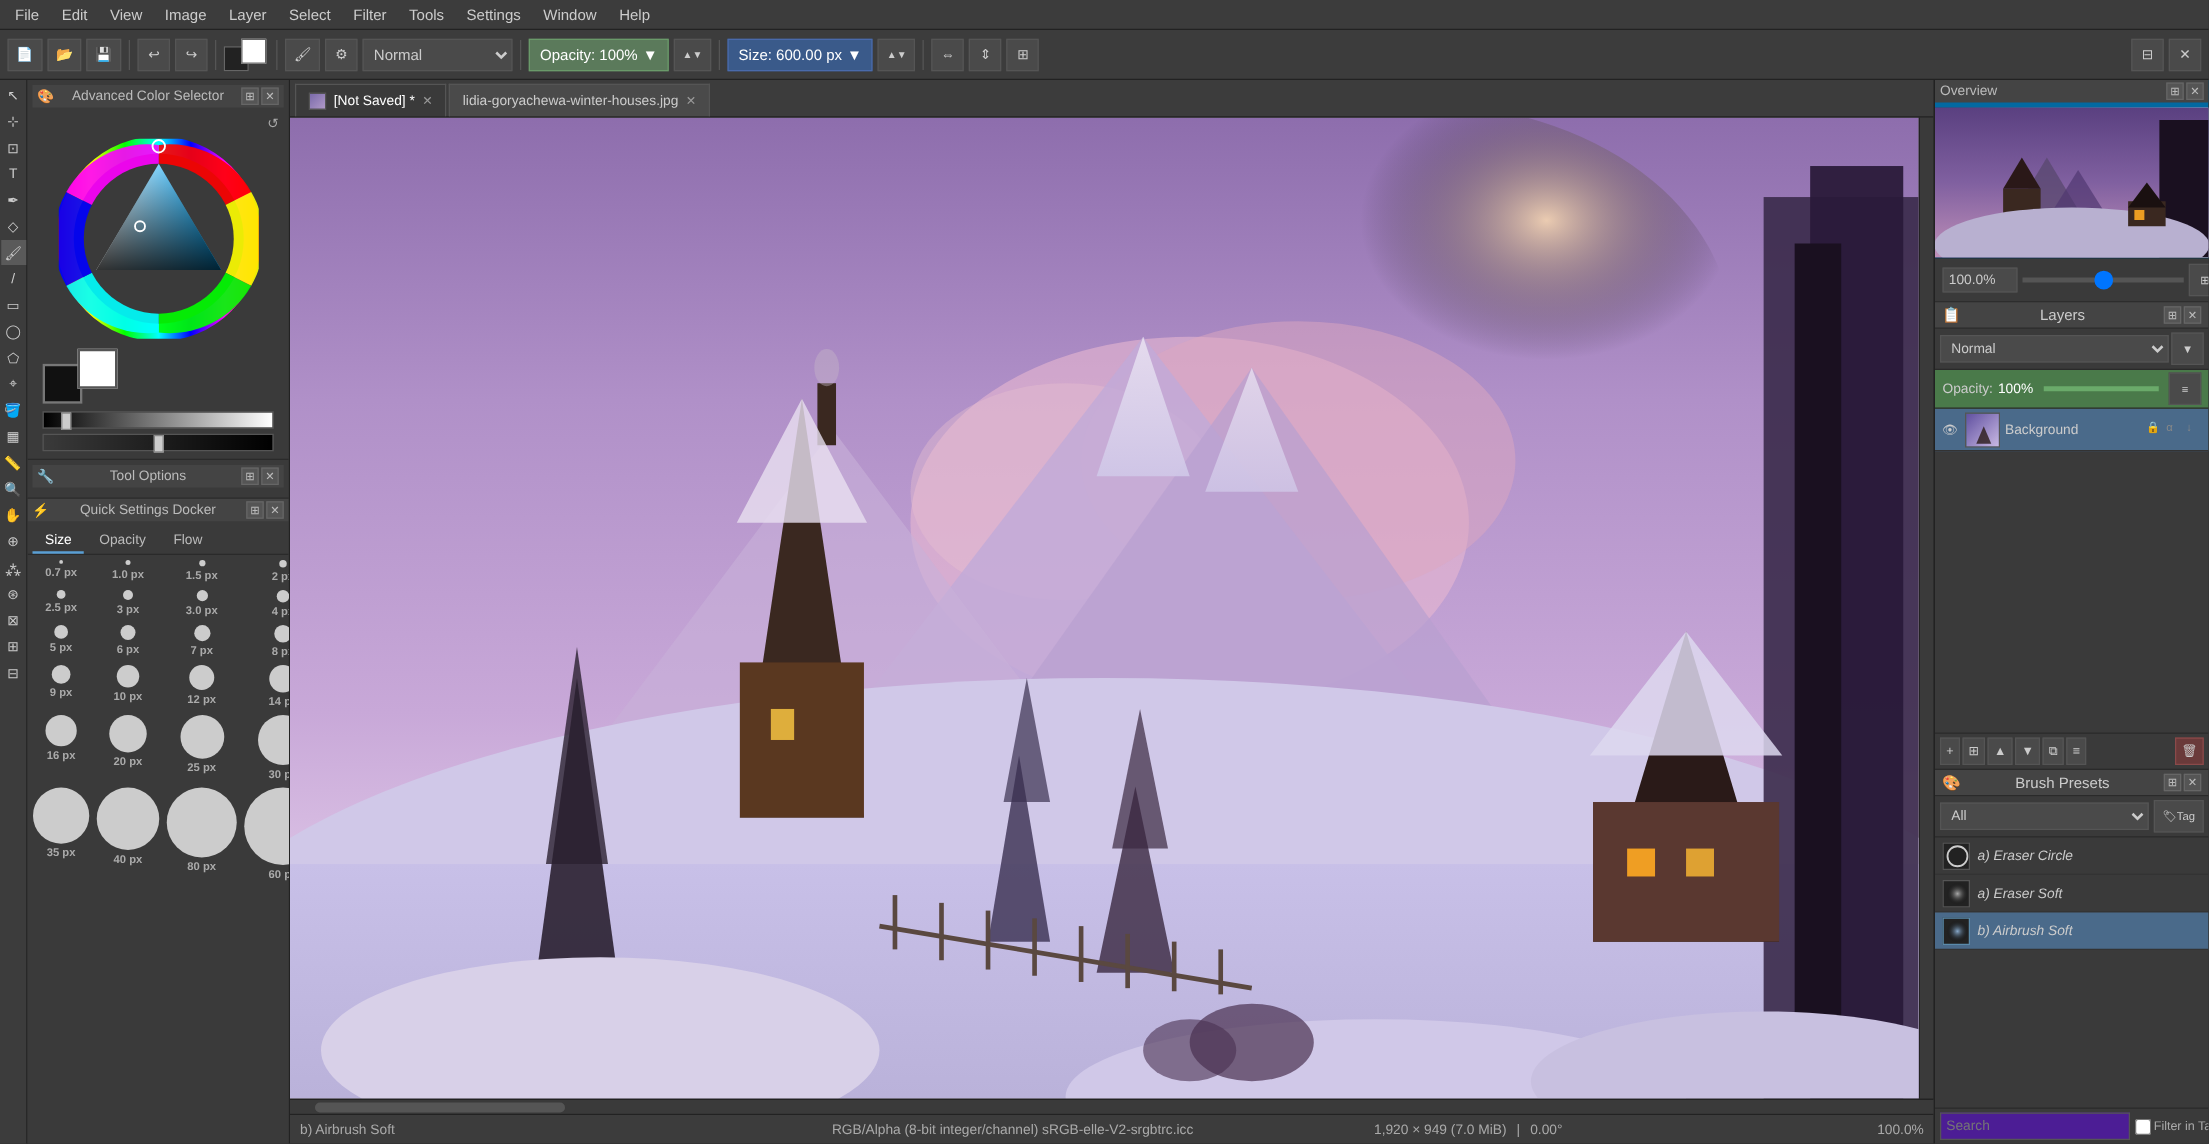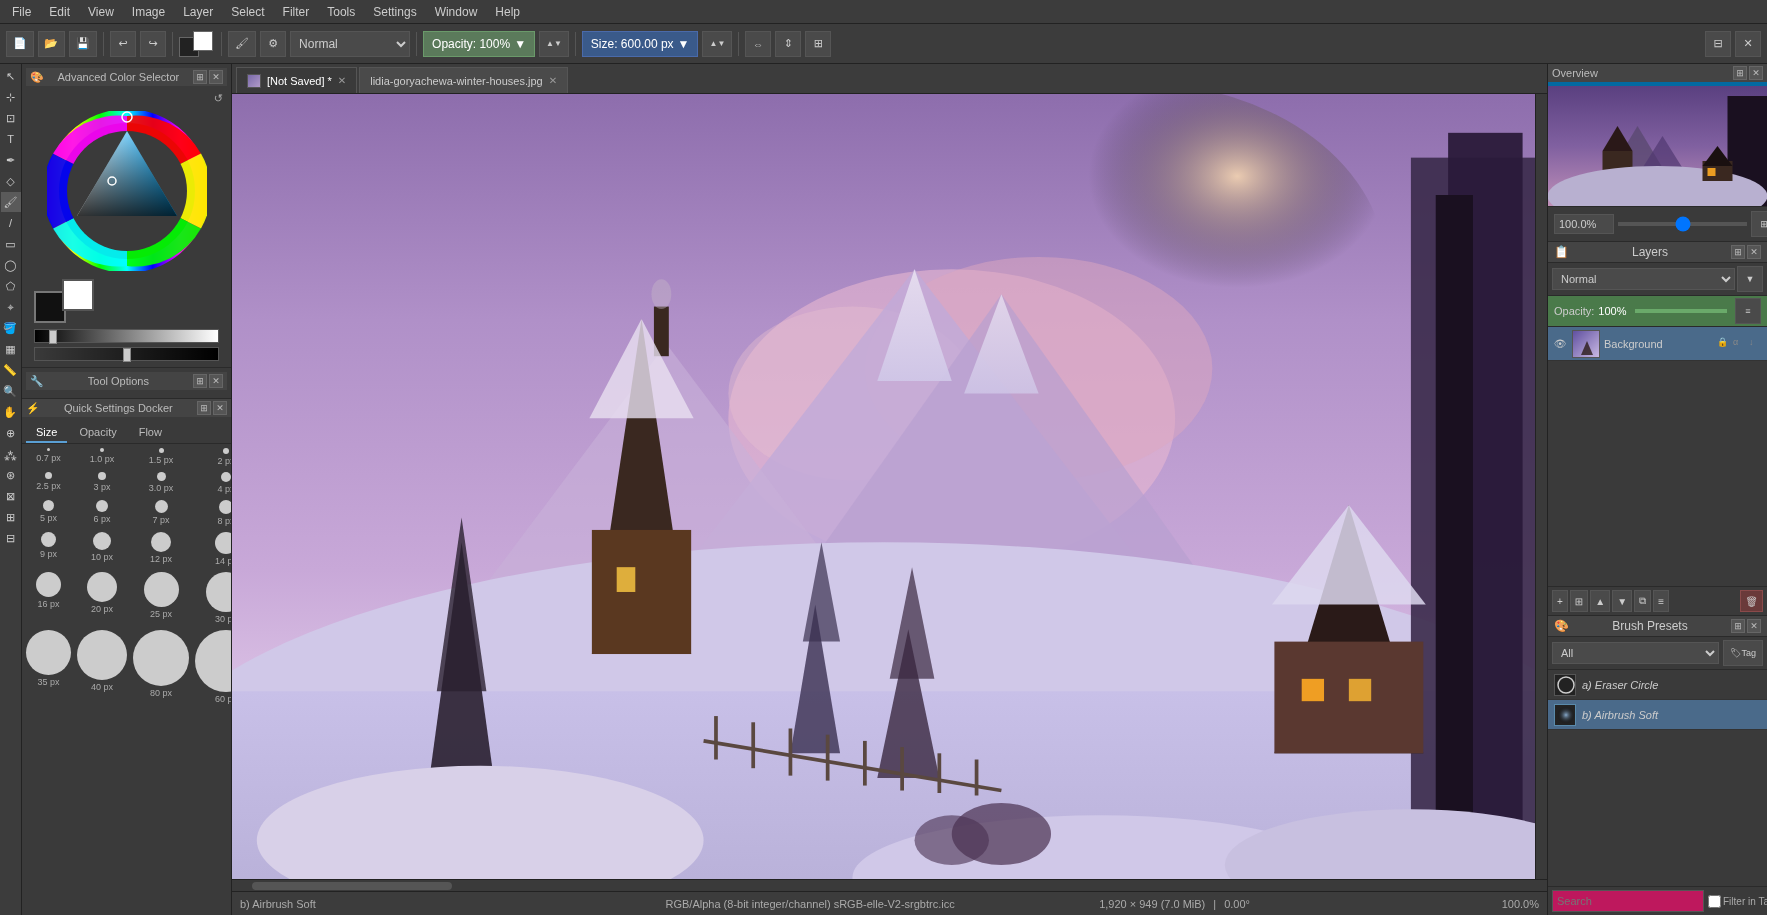--- a/index.html
+++ b/index.html
@@ -290,20 +290,21 @@
       grid-template-columns: repeat(4, 1fr);
       gap: 6px;
       overflow-y: auto;
     }
     .brush-size-item {
       display: flex;
       flex-direction: column;
       align-items: center;
       gap: 2px;
       cursor: pointer;
+      font-weight: bold;
     }
     .brush-dot {
       background: #ccc;
       border-radius: 50%;
       flex-shrink: 0;
     }
     .brush-label {
       font-size: 9px;
       color: #aaa;
       text-align: center;
@@ -597,21 +598,21 @@
       font-style: italic;
     }
     .presets-search-row {
       display: flex;
       align-items: center;
       padding: 3px 4px;
       gap: 4px;
       border-top: 1px solid #2a2a2a;
     }
     .presets-search-input {
-      background: #be185d;
+      background: #4c1d95;
       border: 1px solid #555;
       color: #ccc;
       height: 22px;
       padding: 0 4px;
       font-size: 11px;
       flex: 1;
     }
     .filter-in-tag {
       font-size: 10px;
       color: #aaa;
@@ -1214,20 +1215,34 @@
       </div>
       <div class="presets-list">
         <div class="preset-item">
           <div class="preset-thumb">
             <svg width="22" height="22">
                 <circle cx="11" cy="11" r="8" fill="none" stroke="#ccc" stroke-width="1.5"></circle>
               </svg>
           </div>
           <span class="preset-name">a) Eraser Circle</span>
         </div>
+        <div class="preset-item">
+          <div class="preset-thumb">
+            <svg width="22" height="22">
+              <defs>
+                  <radialGradient id="softEraser">
+                    <stop offset="0%" stop-color="#ccc"></stop>
+                    <stop offset="100%" stop-color="transparent"></stop>
+                  </radialGradient>
+                </defs>
+              <circle cx="11" cy="11" r="9" fill="url(#softEraser)" opacity="0.8"></circle>
+            </svg>
+          </div>
+          <span class="preset-name">a) Eraser Soft</span>
+        </div>
         <div class="preset-item active">
           <div class="preset-thumb" style="border-color:#5a8aaa;">
             <svg width="22" height="22">
               <defs>
                   <radialGradient id="airbrushGrad">
                     <stop offset="0%" stop-color="#88aacc"></stop>
                     <stop offset="100%" stop-color="transparent"></stop>
                   </radialGradient>
                 </defs>
               <circle cx="11" cy="11" r="9" fill="url(#airbrushGrad)"></circle>

